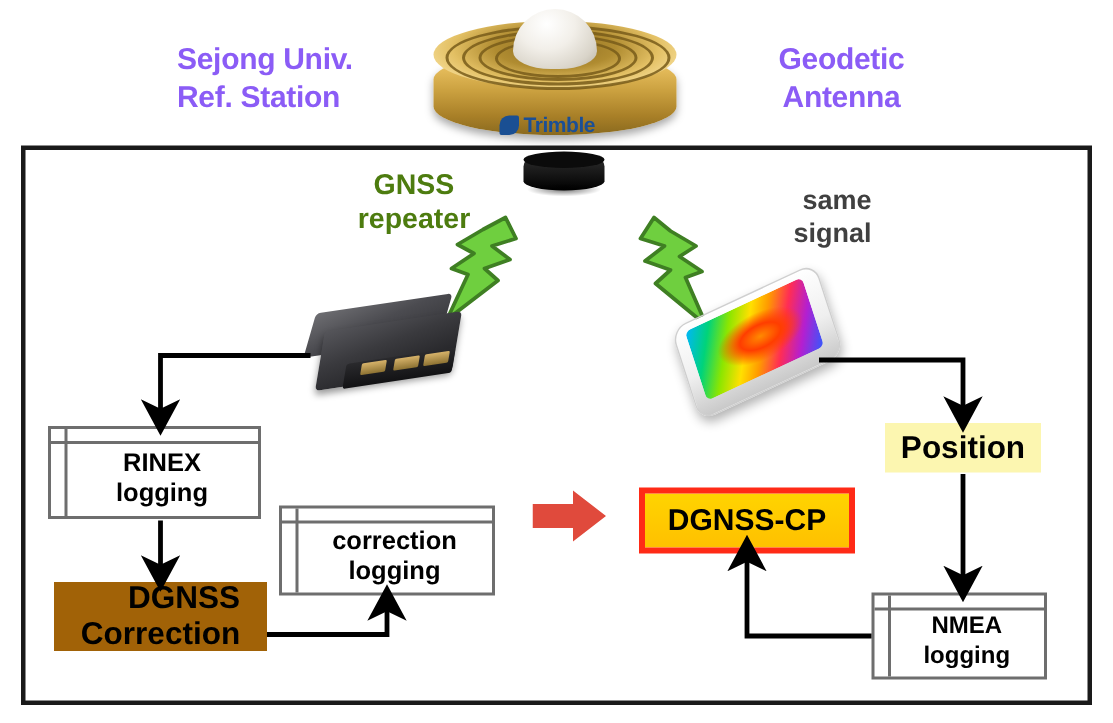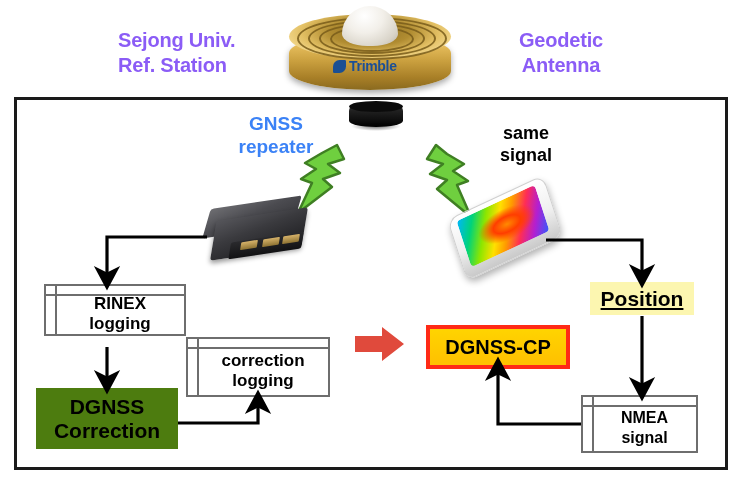--- a/index.html
+++ b/index.html
@@ -78,21 +78,21 @@
     top: 6px;
     width: 56px;
     height: 40px;
     border-radius: 50% 50% 45% 45% / 70% 70% 30% 30%;
     background: radial-gradient(ellipse at 40% 25%,
        #ffffff 0%, #f2efe9 40%, #d9d4c9 75%, #b9b2a4 100%);
   }
   #trimble-logo {
     position: absolute;
     left: 52px;
-    top: 57px;
+    top: 74px;
     width: 96px;
     height: 18px;
     display: flex;
     align-items: center;
     gap: 3px;
   }
   #trimble-mark {
     width: 13px; height: 13px;
     background: #1a4f93;
     border-radius: 50% 10% 50% 10%;
@@ -149,29 +149,29 @@
   
   .in-label {
     position: absolute;
     font-weight: bold;
     white-space: pre-line;
     line-height: 23px;
   }
   #lbl-gnss-repeater {
     left: 216px; top: 112px;
     font-size: 19px;
-    color: #3b82f6;
+    color: #4d7c0f;
     text-align: center;
     width: 120px;
   }
   #lbl-same-signal {
     left: 471px; top: 122px;
     font-size: 18px;
-    color: #000000;
-    text-align: center;
+    color: #404040;
+    text-align: right;
     width: 110px;
     line-height: 22px;
   }
 
   
   .bolt { position: absolute; }
   #bolt-left  { left: 292px; top: 143px; width: 54px; height: 72px; }
   #bolt-right { left: 423px; top: 143px; width: 54px; height: 76px; }
 
   
@@ -283,47 +283,47 @@
     font-size: 17px;
     font-weight: bold;
     color: #000;
     text-align: center;
     line-height: 20px;
     white-space: pre-line;
     padding-left: 10px;
     padding-top: 8px;
   }
 
-  #box-rinex      { left: 44px;  top: 284px; width: 142px; height: 52px; }
+  #box-rinex      { left: 32px;  top: 284px; width: 142px; height: 62px; }
   #box-correction { left: 186px; top: 337px; width: 144px; height: 60px; }
   #box-nmea       { left: 581px; top: 395px; width: 117px; height: 58px; }
   #box-nmea .doc-text { font-size: 16px; }
 
   .fill-box {
     position: absolute;
     box-sizing: border-box;
     display: flex;
     align-items: center;
     justify-content: center;
     font-weight: bold;
     text-align: center;
     line-height: 24px;
     white-space: pre-line;
     color: #000000;
   }
   #box-dgnss-corr {
-    left: 36px; top: 388px; width: 142px; height: 61px;
-    background: #4d7c0f;
+    left: 36px; top: 388px; width: 142px; height: 46px;
+    background: #a16207;
     font-size: 21px;
+    text-align: right;
   }
   #box-position {
     left: 590px; top: 282px; width: 104px; height: 33px;
     background: #fcf6b0;
     font-size: 21px;
-    text-decoration: underline;
   }
   #box-dgnss-cp {
     left: 426px; top: 325px; width: 144px; height: 44px;
     background: linear-gradient(180deg,#ffd400 0%, #ffc000 100%);
     border: 4px solid #ff2a16;
     font-size: 20px;
   }
 
   
   #red-arrow {
@@ -412,21 +412,21 @@
 logging</div>
   </div>
 
   <div class="doc-box" id="box-correction">
     <div class="doc-text">correction
 logging</div>
   </div>
 
   <div class="doc-box" id="box-nmea">
     <div class="doc-text">NMEA
-signal</div>
+logging</div>
   </div>
 
   <div class="fill-box" id="box-dgnss-corr">DGNSS
 Correction</div>
 
   <div class="fill-box" id="box-position">Position</div>
 
   <div class="fill-box" id="box-dgnss-cp">DGNSS-CP</div>
 
   <svg id="wires" viewBox="0 0 742 482">

